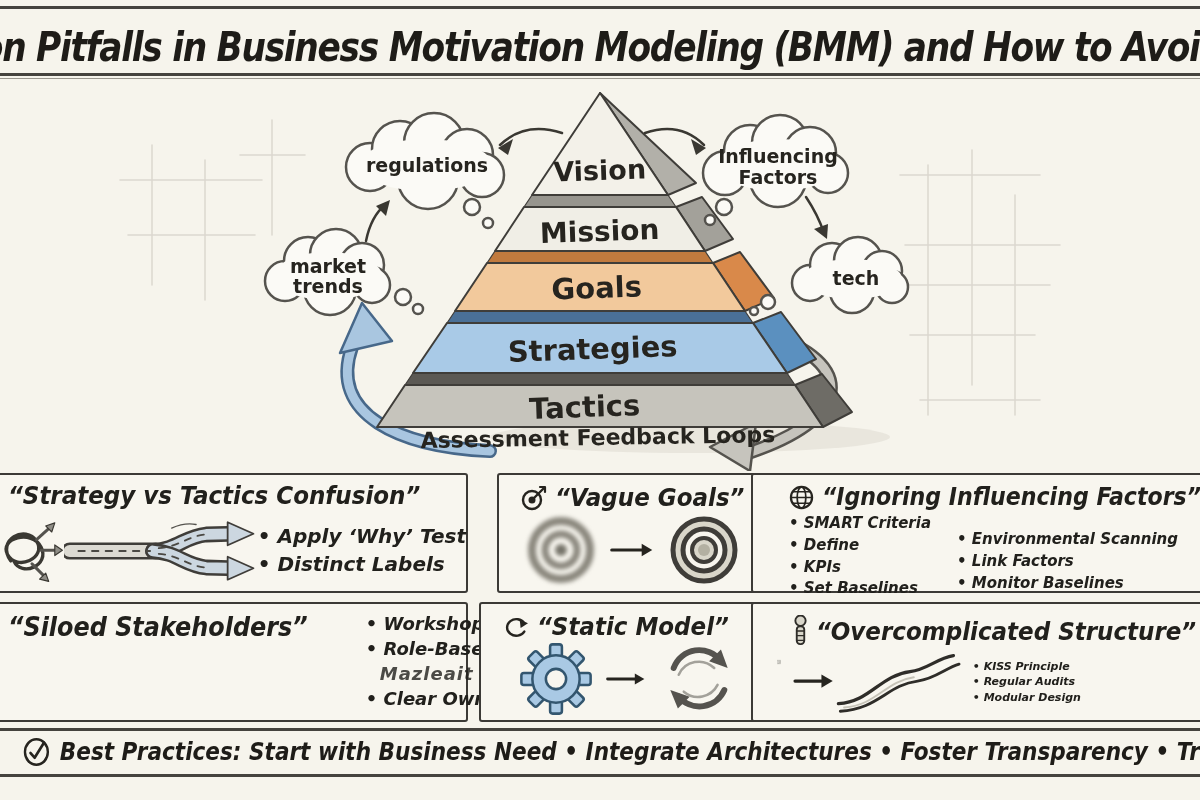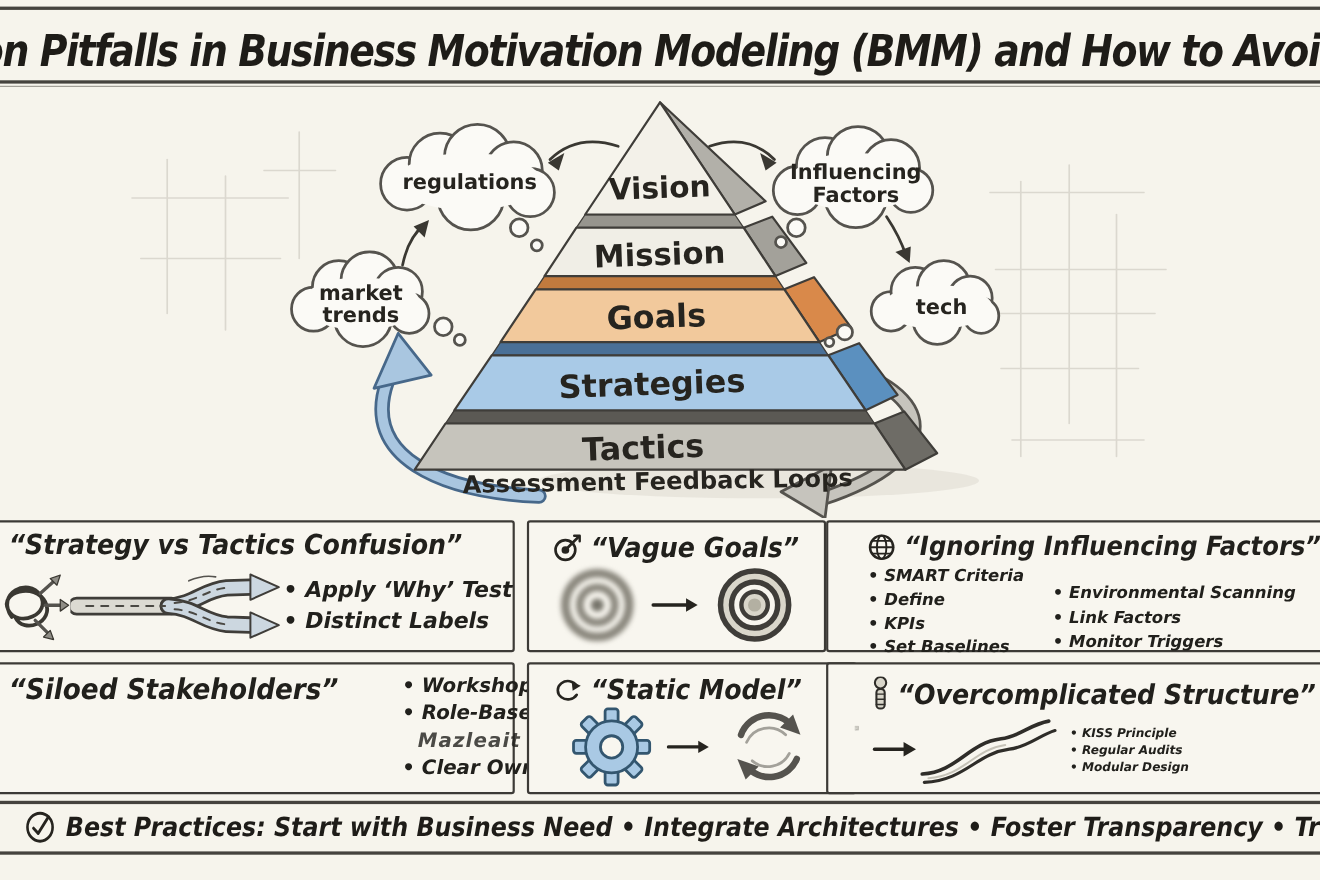--- a/index.html
+++ b/index.html
@@ -191,21 +191,21 @@
         <path d="M 20,46 H 120 M 132,42 C 160,40 172,26 196,23 M 132,50 C 160,52 172,66 196,69" stroke="#4a4843" stroke-width="2.5" fill="none" stroke-dasharray="9 10"></path>
         <path d="M 150,14 Q 168,6 184,9" stroke="#55534e" stroke-width="2" fill="none"></path>
       </svg>
       <div class="bullets">
         <div class="b">Apply ‘Why’ Test</div>
         <div class="b">Distinct Labels</div>
       </div>
     </div>
   </div>
 
-  <div class="pitfall" style="left:479px;top:473px;width:272px;">
+  <div class="pitfall" style="left:497px;top:473px;width:272px;">
     <div class="titlerow" style="margin:8px 0 0 22px;">
       <svg width="26" height="26" viewBox="0 0 26 26">
         <circle cx="11" cy="15" r="9" fill="none" stroke="#26241f" stroke-width="2.4"></circle>
         <circle cx="11" cy="15" r="3.5" fill="#26241f"></circle>
         <line x1="11" y1="15" x2="23" y2="3" stroke="#26241f" stroke-width="2.4"></line>
         <path d="M 19,2 L 24,2 L 24,7" fill="none" stroke="#26241f" stroke-width="2.2"></path>
       </svg>
       <div class="ptitle" style="font-size:25px;">“Vague Goals”</div>
     </div>
     <div class="row" style="justify-content:center;gap:14px;margin-top:2px;">
@@ -260,21 +260,21 @@
         <div class="row" style="align-items:flex-start;gap:26px;margin-top:2px;">
           <div class="bullets small">
             <div class="b">SMART Criteria</div>
             <div class="b">Define</div>
             <div class="b">KPIs</div>
             <div class="b">Set Baselines</div>
           </div>
           <div class="bullets small" style="margin-top:16px;">
             <div class="b">Environmental Scanning</div>
             <div class="b">Link Factors</div>
-            <div class="b">Monitor Triggers</div>
+            <div class="b">Monitor Baselines</div>
           </div>
         </div>
       </div>
     </div>
   </div>
 
   <div class="pitfall" style="left:-28px;top:602px;width:496px;">
     <div class="row" style="height:100%;gap:16px;">
       <div class="ptitle" style="align-self:flex-start;margin:8px 0 0 34px;font-size:26px;">“Siloed Stakeholders”</div>
       <svg width="118" height="106" viewBox="0 0 120 110">

